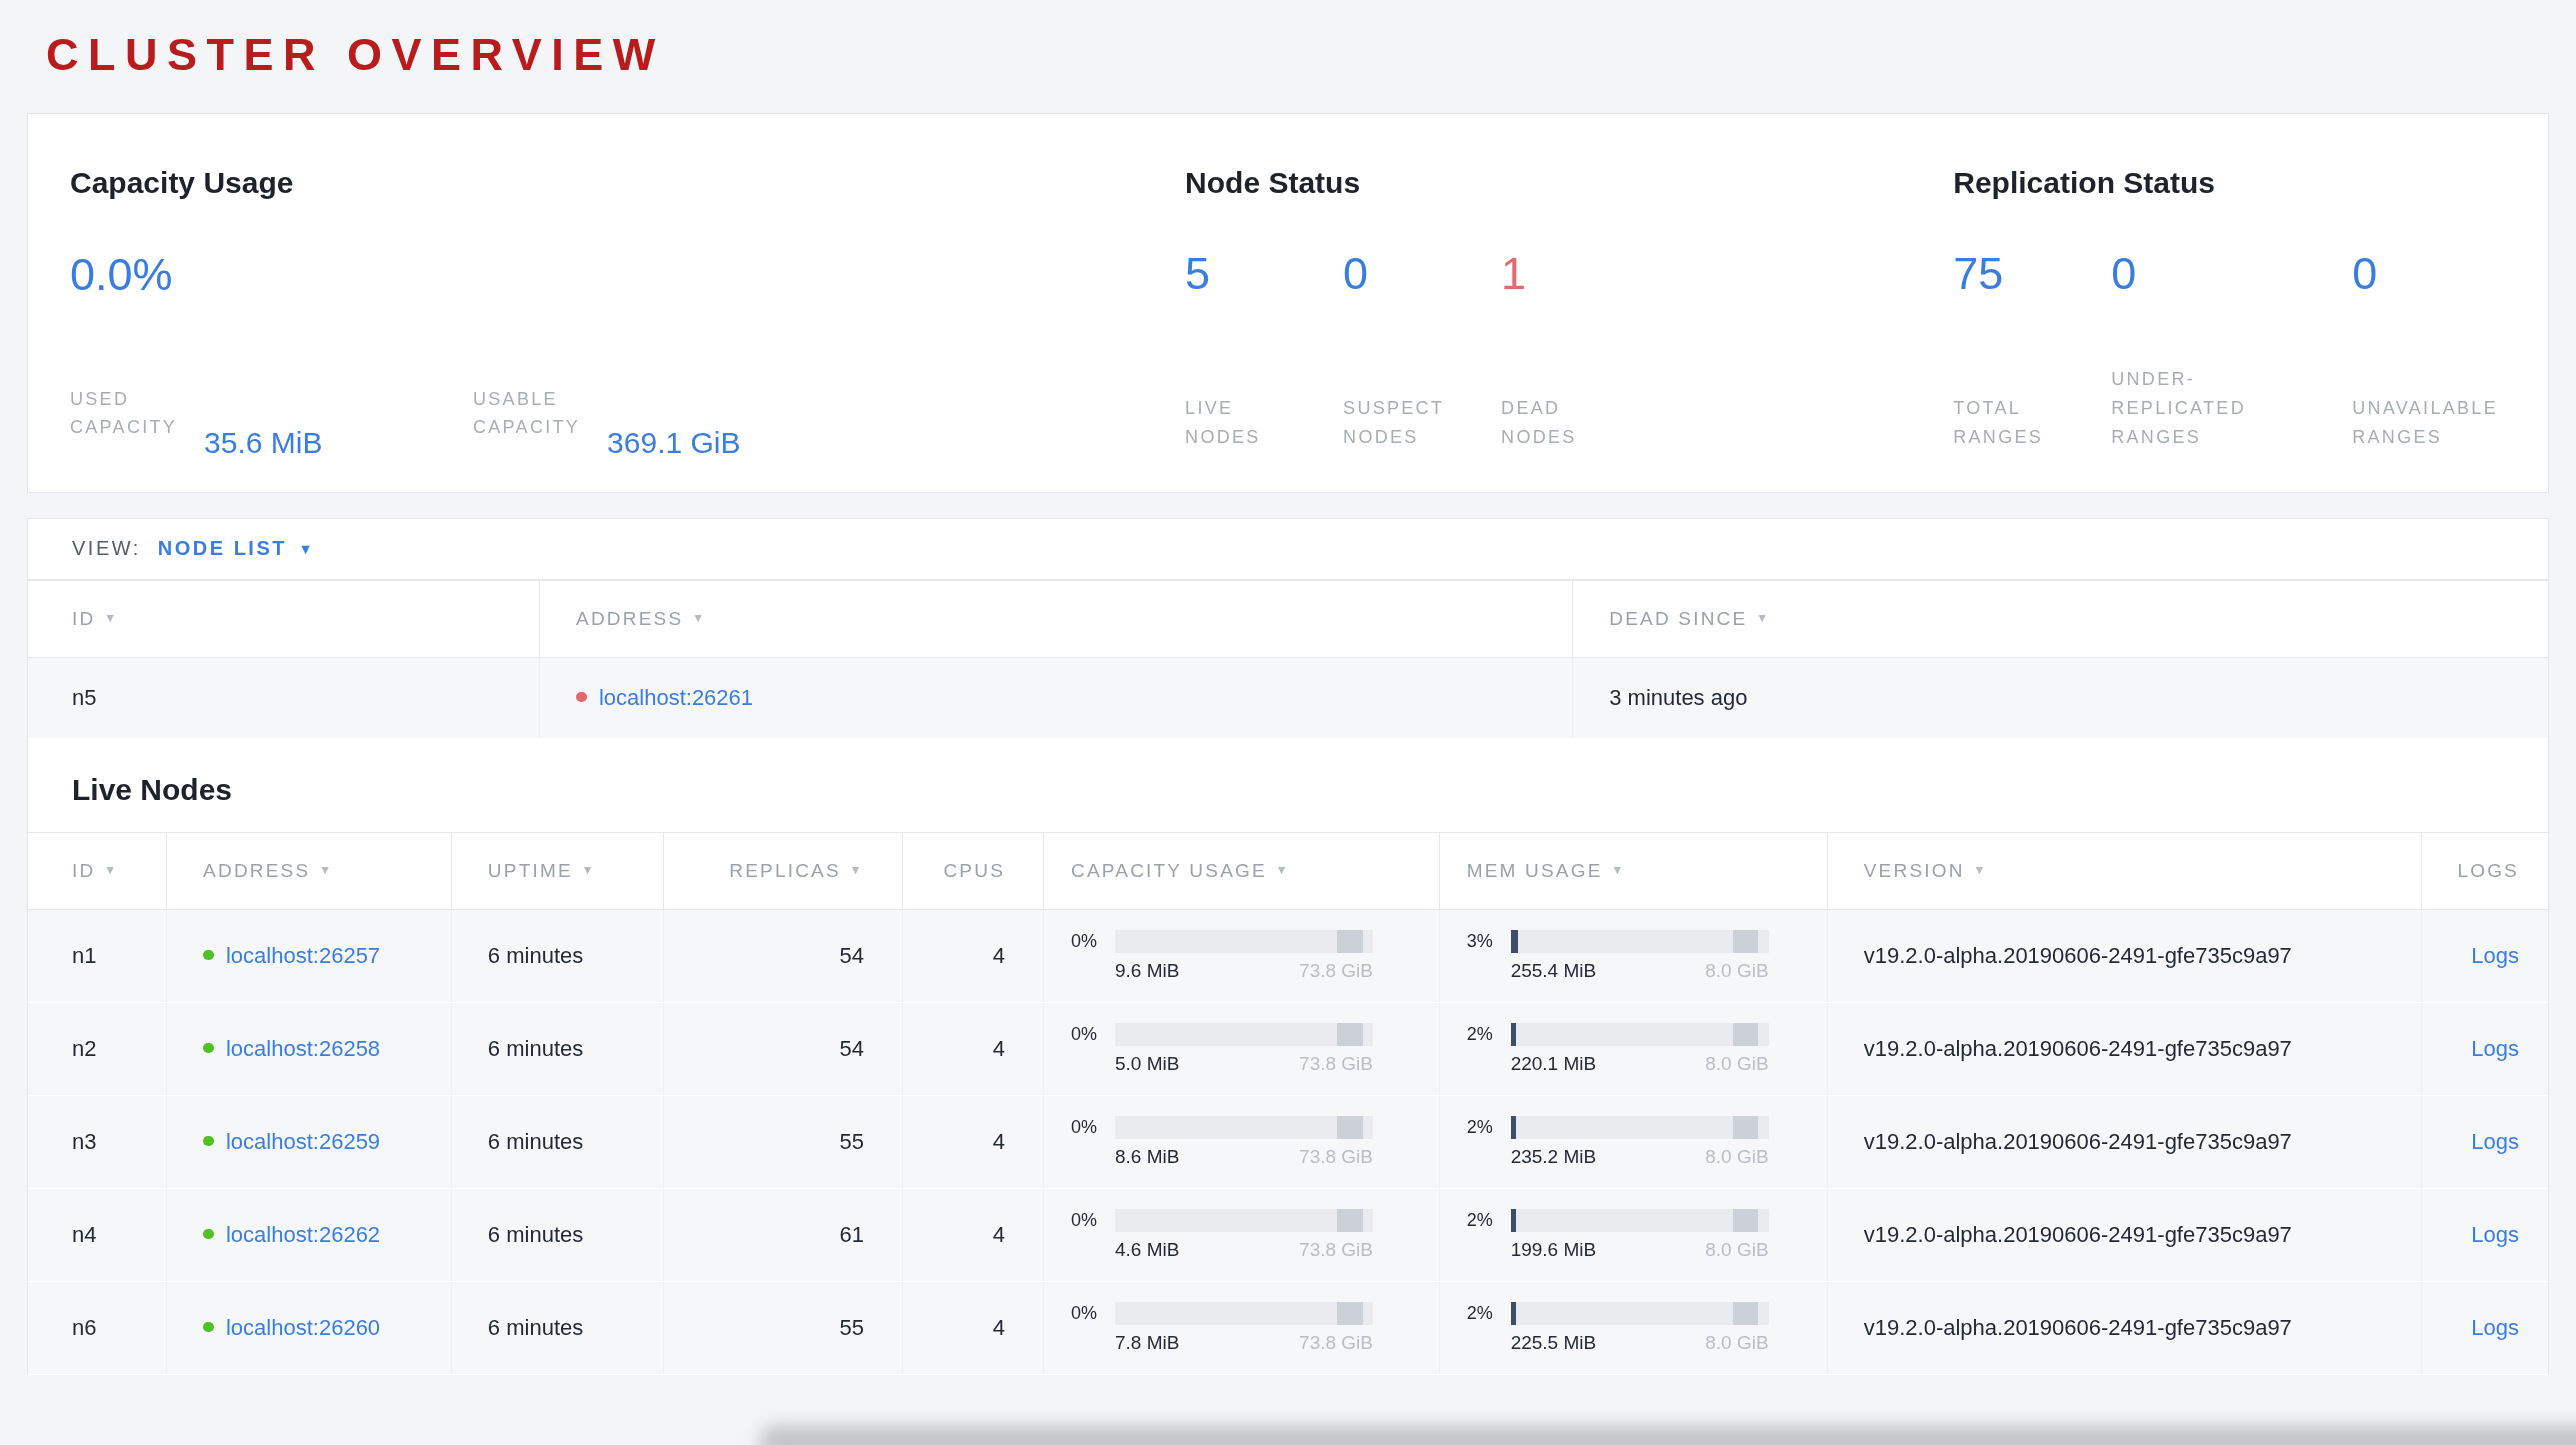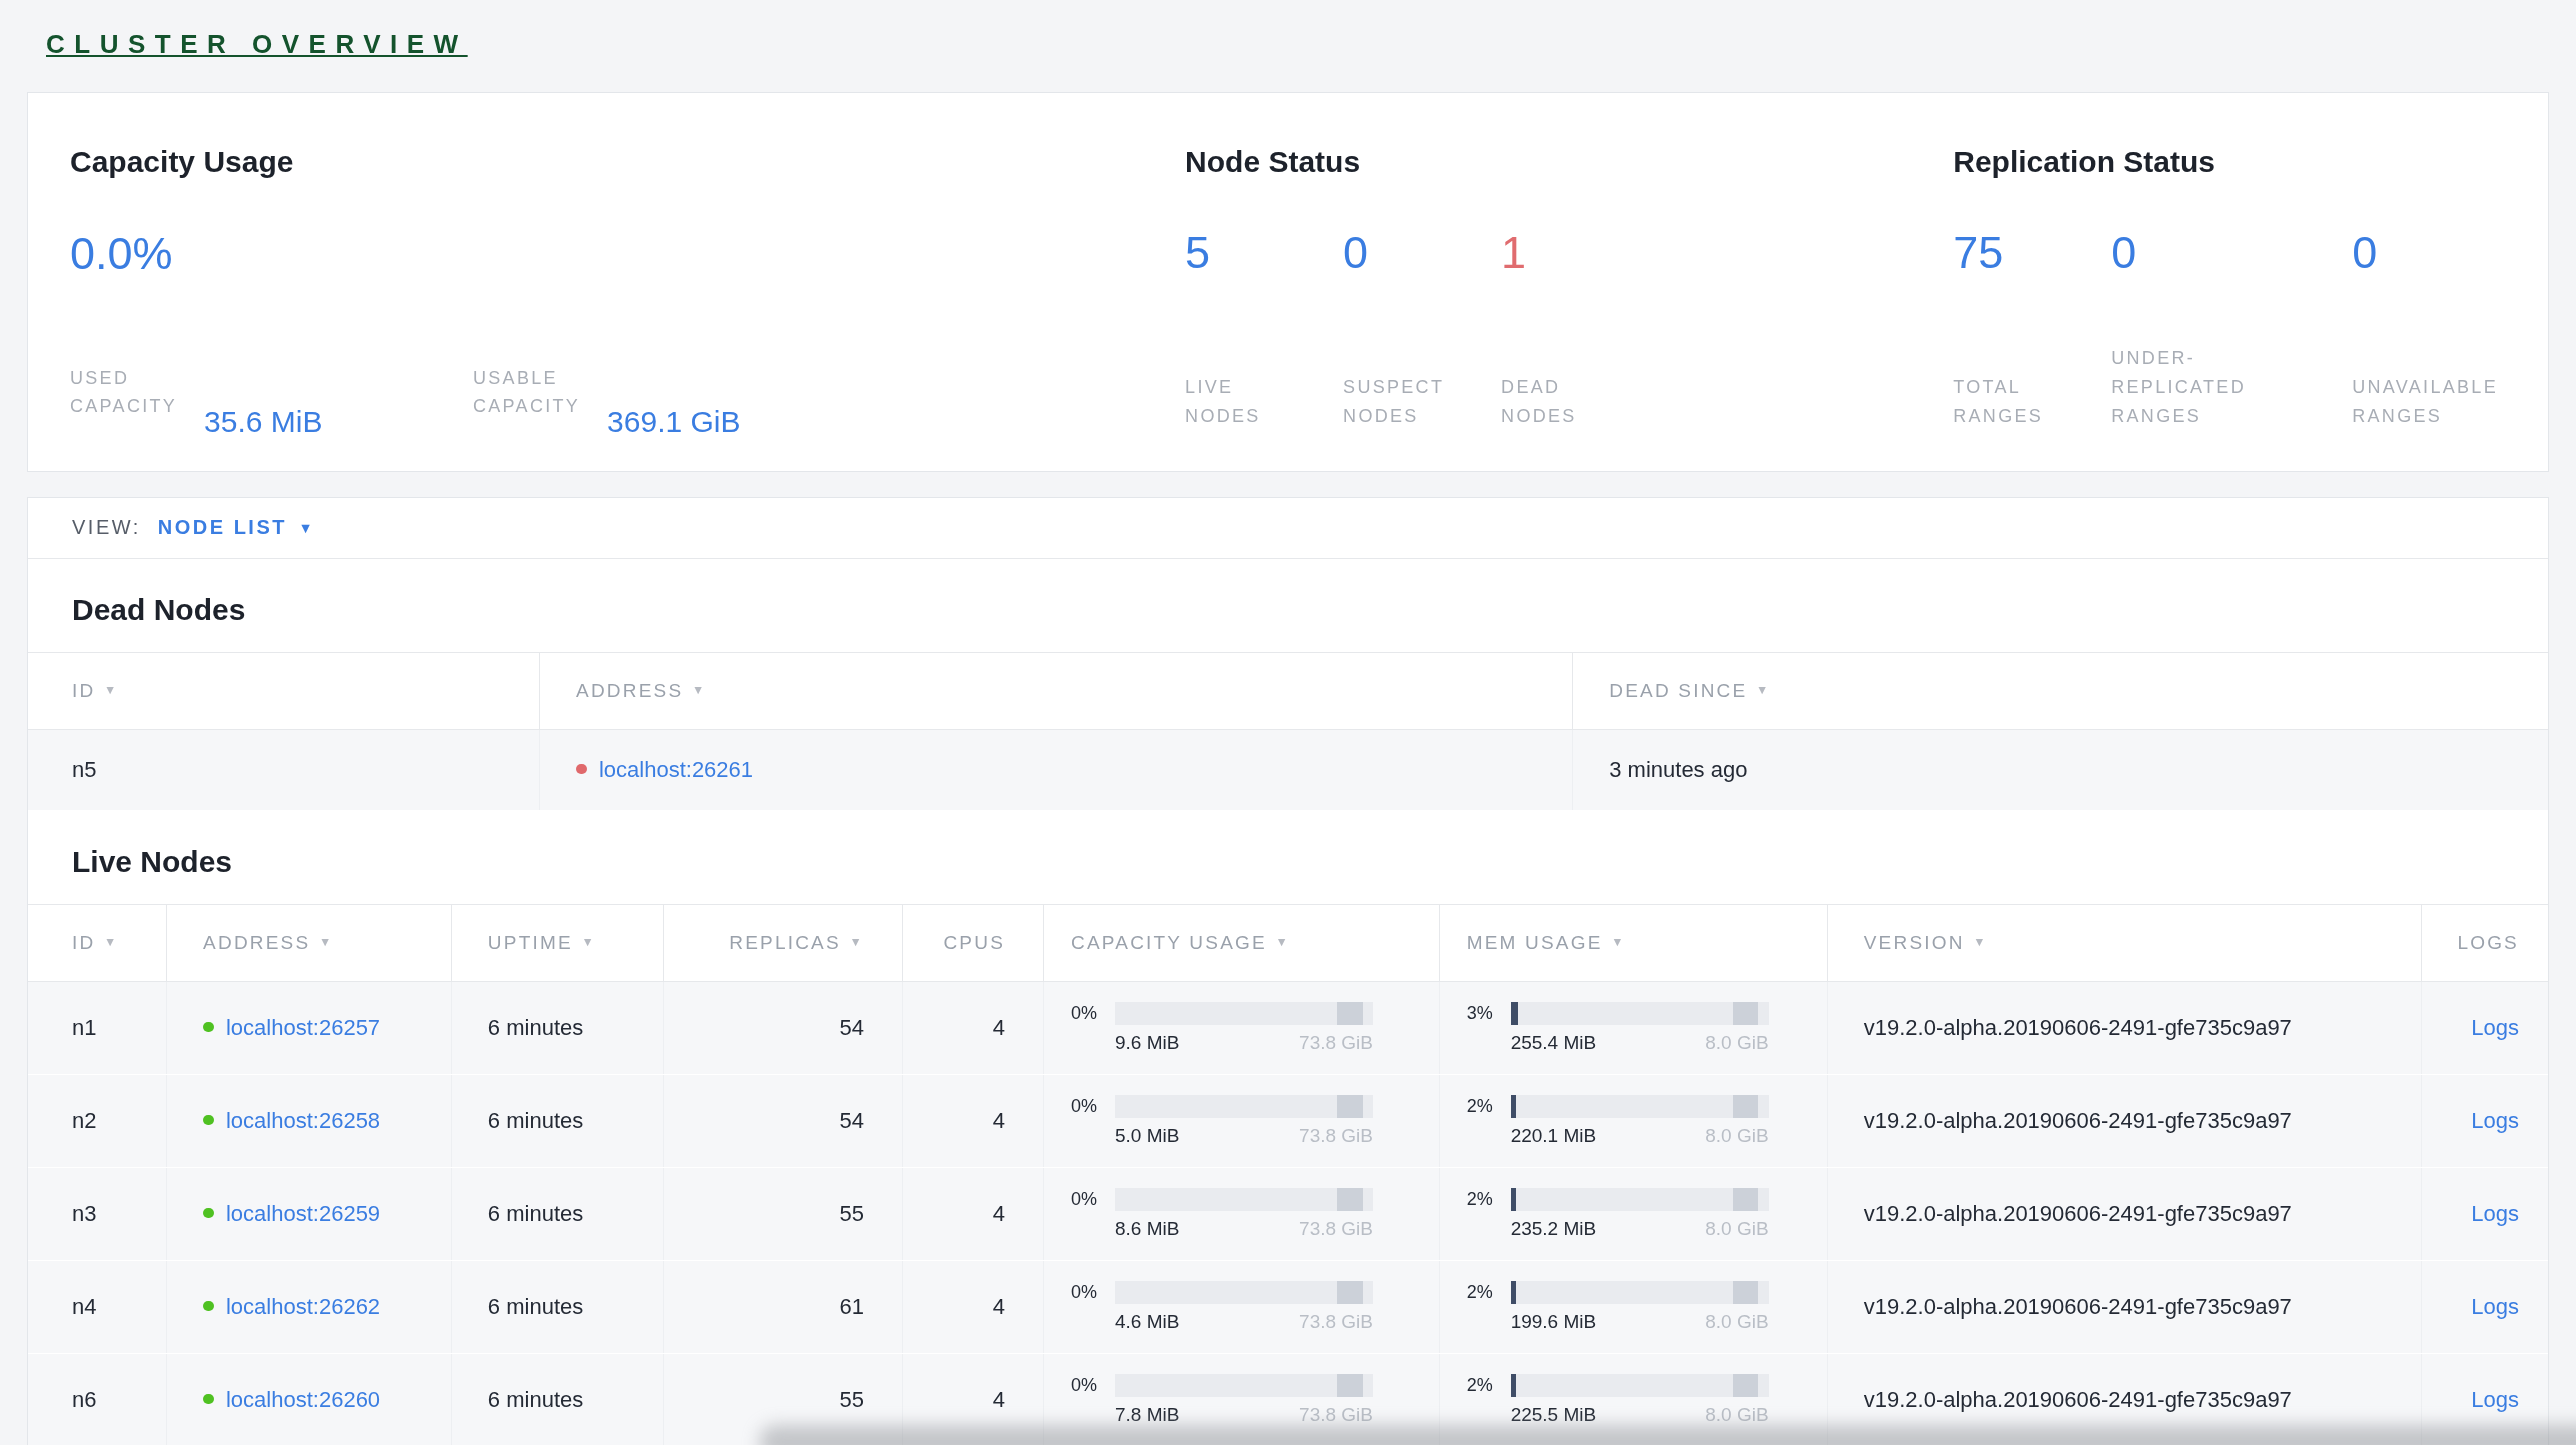--- a/index.html
+++ b/index.html
@@ -6,22 +6,22 @@
   html, body { width: 2576px; height: 1446px; }
   body {
     font-family: "Liberation Sans", "DejaVu Sans", sans-serif;
     background: #f4f5f7;
     color: #242a35;
     overflow: hidden;
     padding: 13.4px 27px 0 27px;
     position: relative;
   }
   .page-title {
-    font-size: 26px; font-weight: 700; letter-spacing: 9.5px;
-    color: #14532d; margin: 15.3px 0 32px 19px; text-decoration: underline;
+    font-size: 45px; font-weight: 700; letter-spacing: 9.5px;
+    color: #b91c1c; margin: 15.3px 0 32px 19px;
   }
   
   .summary-card {
     background: #fff; border: 1px solid #e3e6ea;
     display: flex; height: 380px; padding: 52px 0 0 42px;
   }
   .section-title { font-size: 30px; font-weight: 600; color: #1d222b; margin-bottom: 48px; }
   .sec-capacity { width: 45%; }
   .sec-nodes { width: 31%; }
   .sec-repl { flex: 1; }
@@ -180,21 +180,20 @@
 </section>
 
 <section class="content-card">
 
   <div class="view-bar">
     <span class="view-label">VIEW:</span>
     <span class="view-value">NODE LIST</span>
     <span class="view-caret">▼</span>
   </div>
 
-  <h2 class="tbl-heading">Dead Nodes</h2>
   <table class="dead-table">
     <colgroup>
         <col style="width:20.3%">
         <col style="width:41%">
         <col style="width:38.7%">
       </colgroup>
     <thead>
       <tr>
         <th class="first"><span>ID</span><span class="sort-caret">▼</span></th>
         <th><span>ADDRESS</span><span class="sort-caret">▼</span></th>

